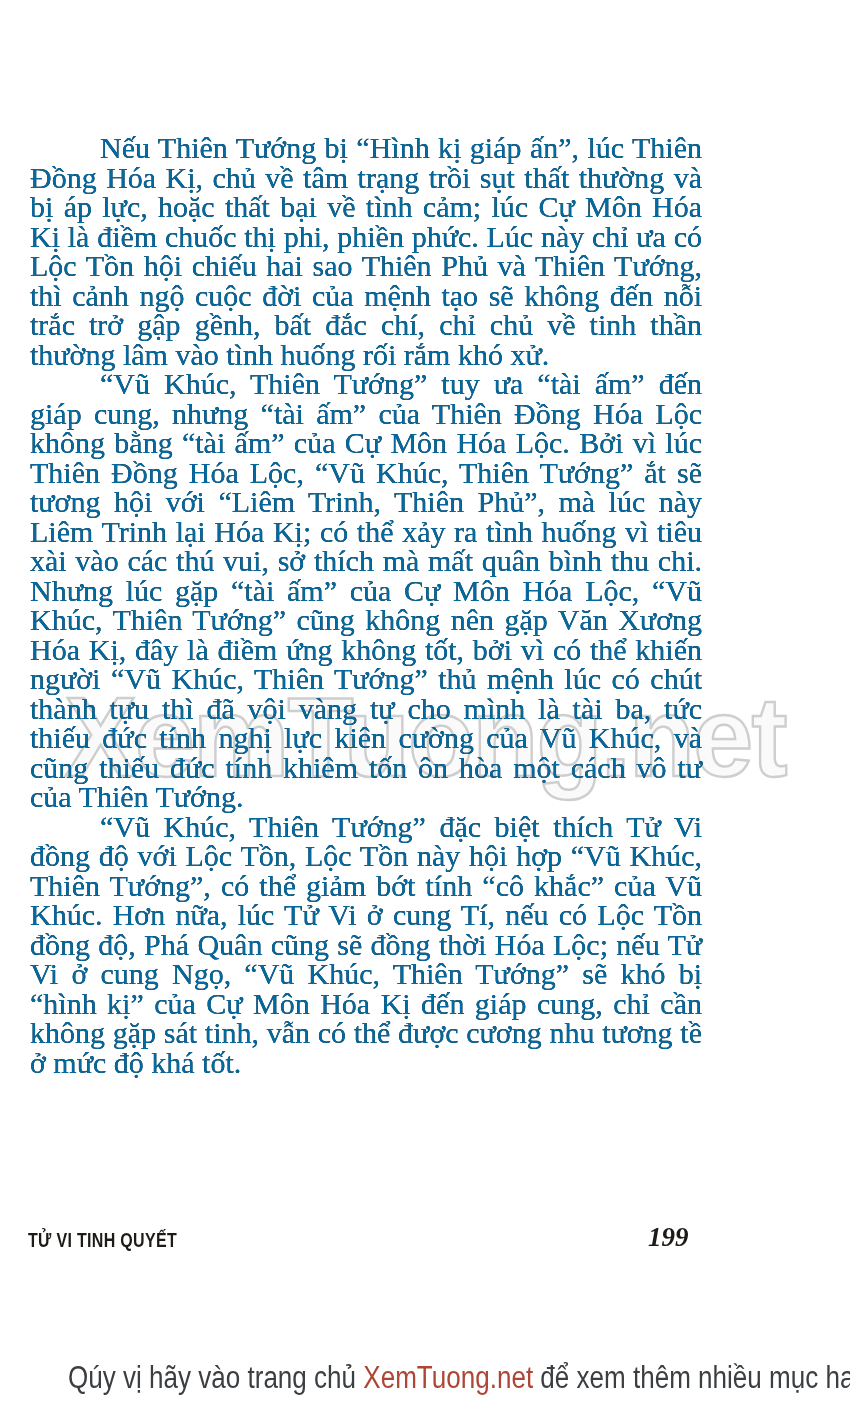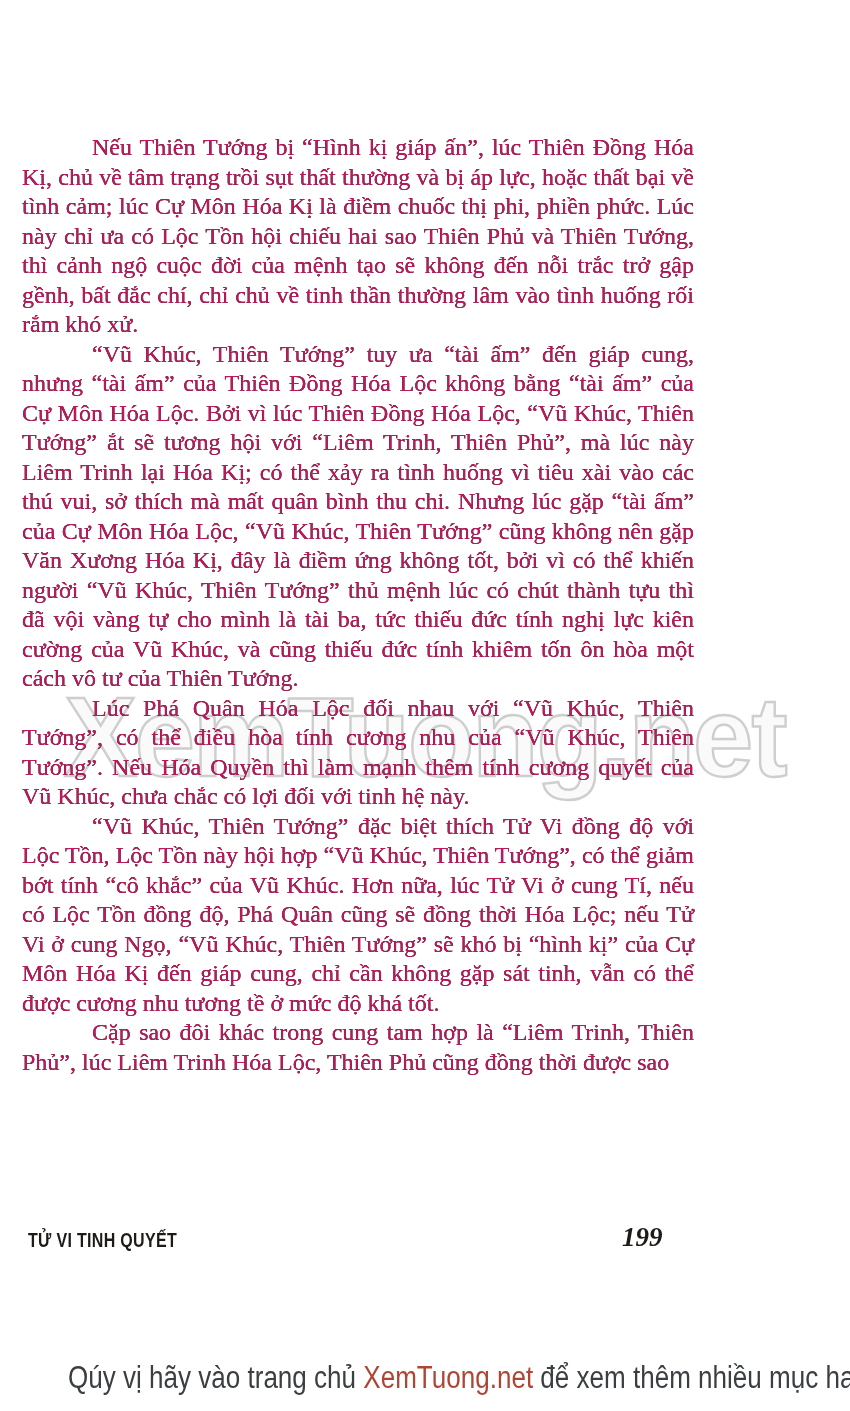--- a/index.html
+++ b/index.html
@@ -30,28 +30,28 @@
     letter-spacing: -2px;
     white-space: nowrap;
     color: rgba(245, 245, 245, 0.55);
     -webkit-text-stroke: 2.5px rgba(182, 182, 182, 0.65);
     z-index: 1;
     user-select: none;
   }
   
   .body-text {
     position: absolute;
-    left: 22px;
+    left: 30px;
     top: 133px;
     width: 672px;
     z-index: 2;
     font-family: "Liberation Serif", "DejaVu Serif", serif;
-    font-size: 24px;
+    font-size: 30px;
     line-height: 29.5px;
-    color: #be185d;
+    color: #0369a1;
     text-align: justify;
     text-shadow: 0 0 0.4px #161310;
   }
   .body-text p {
     margin: 0;
     padding: 0;
     text-indent: 70px;
   }
   
   .footer-title {
@@ -63,21 +63,21 @@
     font-weight: 700;
     font-size: 20px;
     letter-spacing: 0.4px;
     color: #1d1a17;
     transform: scaleX(0.8);
     transform-origin: left center;
     white-space: nowrap;
   }
   .page-number {
     position: absolute;
-    left: 622px;
+    left: 648px;
     top: 1222px;
     z-index: 2;
     font-family: "Liberation Serif", "DejaVu Serif", serif;
     font-weight: 700;
     font-style: italic;
     font-size: 27px;
     color: #1d1a17;
   }
   
   .banner {
@@ -102,23 +102,21 @@
 </head>
 <body>
 
 <div class="page">
 
   <div class="watermark">XemTuong.net</div>
 
   <div class="body-text">
     <p>Nếu Thiên Tướng bị “Hình kị giáp ấn”, lúc Thiên Đồng Hóa Kị, chủ về tâm trạng trồi sụt thất thường và bị áp lực, hoặc thất bại về tình cảm; lúc Cự Môn Hóa Kị là điềm chuốc thị phi, phiền phức. Lúc này chỉ ưa có Lộc Tồn hội chiếu hai sao Thiên Phủ và Thiên Tướng, thì cảnh ngộ cuộc đời của mệnh tạo sẽ không đến nỗi trắc trở gập gềnh, bất đắc chí, chỉ chủ về tinh thần thường lâm vào tình huống rối rắm khó xử.</p>
     <p>“Vũ Khúc, Thiên Tướng” tuy ưa “tài ấm” đến giáp cung, nhưng “tài ấm” của Thiên Đồng Hóa Lộc không bằng “tài ấm” của Cự Môn Hóa Lộc. Bởi vì lúc Thiên Đồng Hóa Lộc, “Vũ Khúc, Thiên Tướng” ắt sẽ tương hội với “Liêm Trinh, Thiên Phủ”, mà lúc này Liêm Trinh lại Hóa Kị; có thể xảy ra tình huống vì tiêu xài vào các thú vui, sở thích mà mất quân bình thu chi. Nhưng lúc gặp “tài ấm” của Cự Môn Hóa Lộc, “Vũ Khúc, Thiên Tướng” cũng không nên gặp Văn Xương Hóa Kị, đây là điềm ứng không tốt, bởi vì có thể khiến người “Vũ Khúc, Thiên Tướng” thủ mệnh lúc có chút thành tựu thì đã vội vàng tự cho mình là tài ba, tức thiếu đức tính nghị lực kiên cường của Vũ Khúc, và cũng thiếu đức tính khiêm tốn ôn hòa một cách vô tư của Thiên Tướng.</p>
-    <p>Lúc Phá Quân Hóa Lộc đối nhau với “Vũ Khúc, Thiên Tướng”, có thể điều hòa tính cương nhu của “Vũ Khúc, Thiên Tướng”. Nếu Hóa Quyền thì làm mạnh thêm tính cương quyết của Vũ Khúc, chưa chắc có lợi đối với tinh hệ này.</p>
     <p>“Vũ Khúc, Thiên Tướng” đặc biệt thích Tử Vi đồng độ với Lộc Tồn, Lộc Tồn này hội hợp “Vũ Khúc, Thiên Tướng”, có thể giảm bớt tính “cô khắc” của Vũ Khúc. Hơn nữa, lúc Tử Vi ở cung Tí, nếu có Lộc Tồn đồng độ, Phá Quân cũng sẽ đồng thời Hóa Lộc; nếu Tử Vi ở cung Ngọ, “Vũ Khúc, Thiên Tướng” sẽ khó bị “hình kị” của Cự Môn Hóa Kị đến giáp cung, chỉ cần không gặp sát tinh, vẫn có thể được cương nhu tương tề ở mức độ khá tốt.</p>
-    <p>Cặp sao đôi khác trong cung tam hợp là “Liêm Trinh, Thiên Phủ”, lúc Liêm Trinh Hóa Lộc, Thiên Phủ cũng đồng thời được sao</p>
   </div>
 
   <div class="footer-title">TỬ VI TINH QUYẾT</div>
 
   <div class="page-number">199</div>
 
   <div class="banner"><span>Qúy vị hãy vào trang chủ </span><span class="site">XemTuong.net</span><span> để xem thêm nhiều mục hay khác</span></div>
 
 </div>
 

